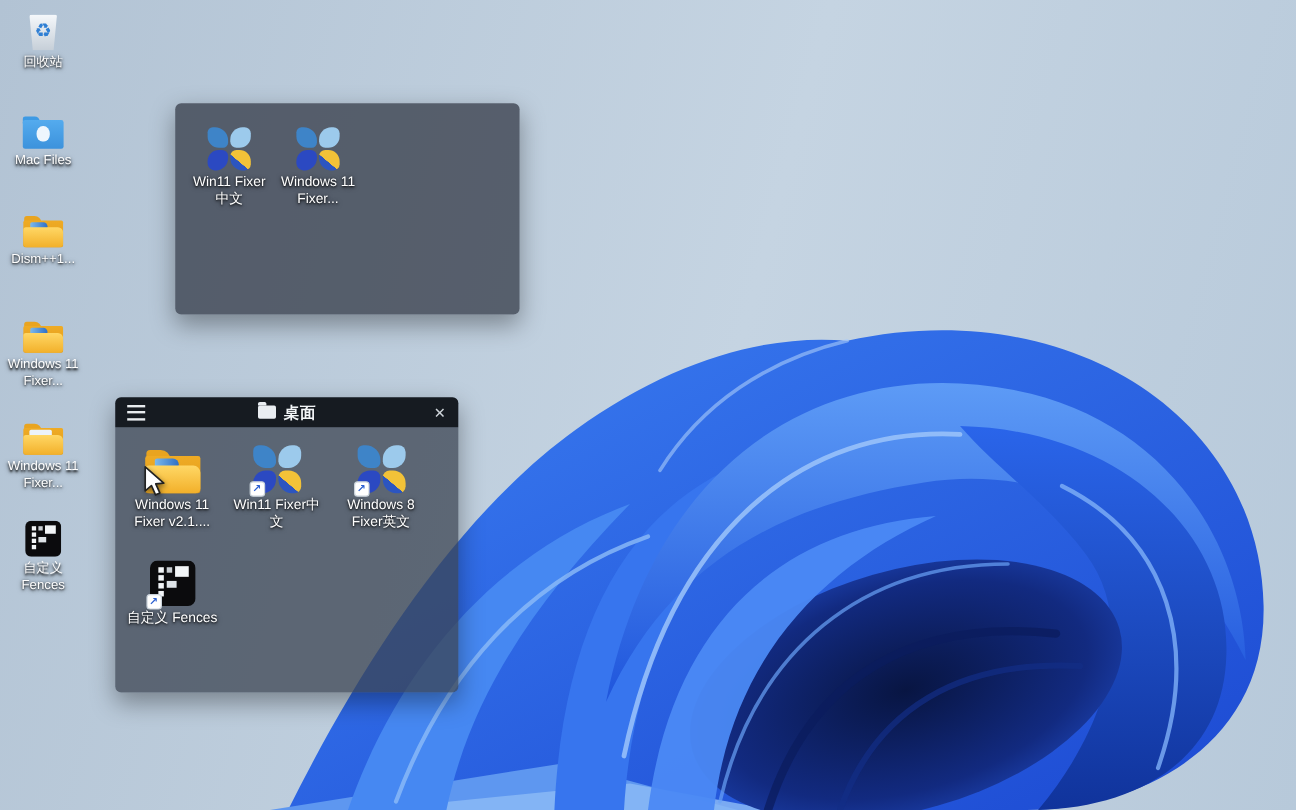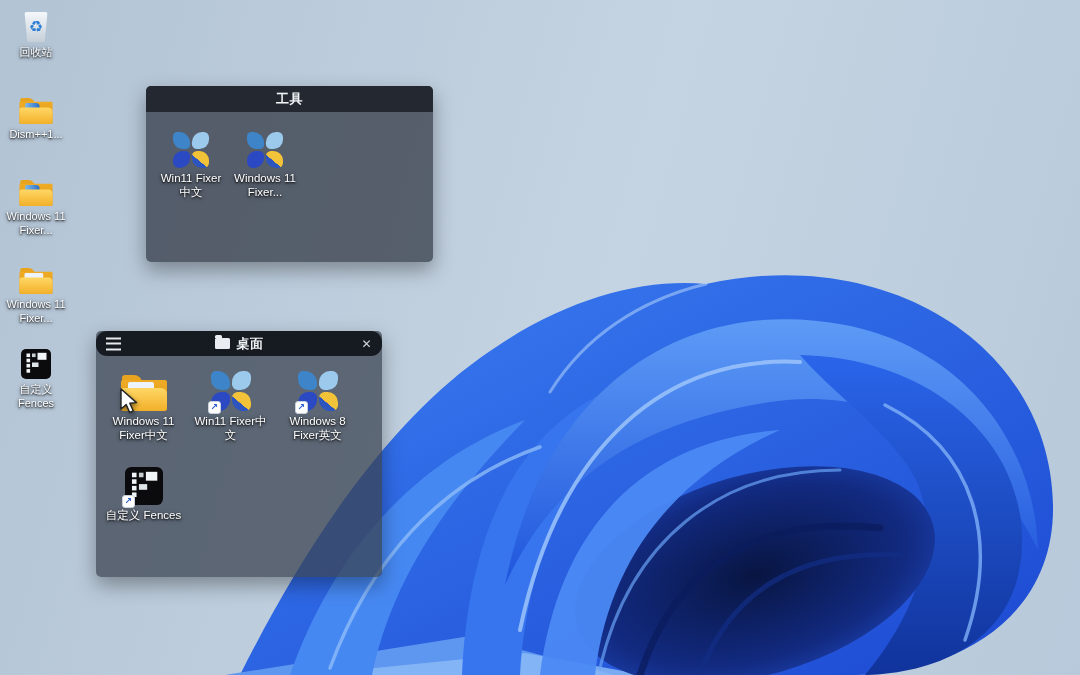--- a/index.html
+++ b/index.html
@@ -81,21 +81,21 @@
   .sc i{font-style:normal;font-size:9px;line-height:1;color:#2b5fd0;font-weight:bold;}
 
   
   .fence{position:absolute;border-radius:5px;overflow:hidden;z-index:10;
     box-shadow:0 8px 20px rgba(0,0,0,.35);}
   .fence-tools{left:146px;top:86px;width:287px;height:176px;background:rgba(56,63,75,.78);}
   .fence-desktop{left:96px;top:331px;width:286px;height:246px;background:rgba(58,66,79,.74);}
   .fhead{height:25px;display:flex;align-items:center;justify-content:center;position:relative;
     color:#f2f5f7;font-size:13px;font-weight:bold;letter-spacing:.5px;}
   .fence-tools .fhead{background:rgba(31,36,44,.92);height:26px;}
-  .fence-desktop .fhead{background:rgba(17,21,27,.93);border-radius:11px;}
+  .fence-desktop .fhead{background:rgba(17,21,27,.93);}
   .hamb{position:absolute;left:10px;top:50%;width:15px;height:9px;transform:translateY(-50%);
     border-top:2px solid #e8ecef;border-bottom:2px solid #e8ecef;cursor:pointer;}
   .hamb::after{content:"";position:absolute;left:0;right:0;top:50%;margin-top:-1px;height:2px;background:#e8ecef;}
   .fclose{position:absolute;right:10px;top:50%;transform:translateY(-50%);color:#cfd5da;
     font-size:12px;font-weight:bold;cursor:pointer;line-height:1;}
   .tfold{display:inline-block;width:15px;height:11px;position:relative;margin-right:7px;
     background:#e9edf1;border-radius:1.5px;vertical-align:-1px;}
   .tfold::before{content:"";position:absolute;top:-3px;left:0;width:7px;height:3px;
     background:#e9edf1;border-radius:1.5px 1.5px 0 0;}
 
@@ -156,20 +156,30 @@
 
   <div class="dicon">
     <div class="dart">
         <div class="rbin">
       <span class="rglyph">♻</span>
     </div>
       </div>
     <div class="dlabel">回收站</div>
   </div>
 
+  <div class="dicon">
+    <div class="dart">
+        <div class="mfolder">
+      <span class="mtab"></span>
+          <span class="mbody"></span>
+      <span class="mapple"></span>
+    </div>
+      </div>
+    <div class="dlabel">Mac Files</div>
+  </div>
 
 
   <div class="dicon">
     <div class="dart">
         <div class="yfolder">
       <span class="ytab"></span>
           <span class="yback"></span>
       <span class="ybadge"></span>
           <span class="yfront"></span>
     </div>
@@ -214,23 +224,20 @@
           <rect x="16.5" y="3.8" width="9" height="7"></rect>
           <rect x="11" y="13.5" width="6.5" height="4.5" fill="#dfe4e8"></rect>
         </g>
       </svg>
     </div>
     <div class="dlabel">自定义 Fences</div>
   </div>
 </div>
 
 <section class="fence fence-tools">
-  <header class="fhead">
-    <span>工具</span>
-  </header>
   <div class="tgrid">
     <div class="fitem">
       <div class="art">
           <div class="wf small">
         <span class="q q1"></span>
             <span class="q q2"></span>
             <span class="q q3"></span>
             <span class="q q4"></span>
       </div>
         </div>
@@ -253,32 +260,32 @@
 <section class="fence fence-desktop">
   <header class="fhead">
     <span class="hamb"></span>
     <span class="tfold"></span>
     <span>桌面</span>
     <span class="fclose">✕</span>
   </header>
   <div class="ggrid">
 
 
-
     <div class="fitem">
       <div class="art">
           <div class="yfolder">
         <span class="ytab"></span>
             <span class="yback"></span>
-        <span class="ypaper"></span>
+        <span class="ybadge"></span>
             <span class="yfront"></span>
       </div>
         </div>
-      <div class="flabel">Windows 11 Fixer中文</div>
-    </div>
+      <div class="flabel">Windows 11 Fixer v2.1....</div>
+    </div>
+
 
     <div class="fitem">
       <div class="art">
           <div class="wf">
         <span class="q q1"></span>
             <span class="q q2"></span>
             <span class="q q3"></span>
             <span class="q q4"></span>
         <span class="sc">
               <i>↗</i>

